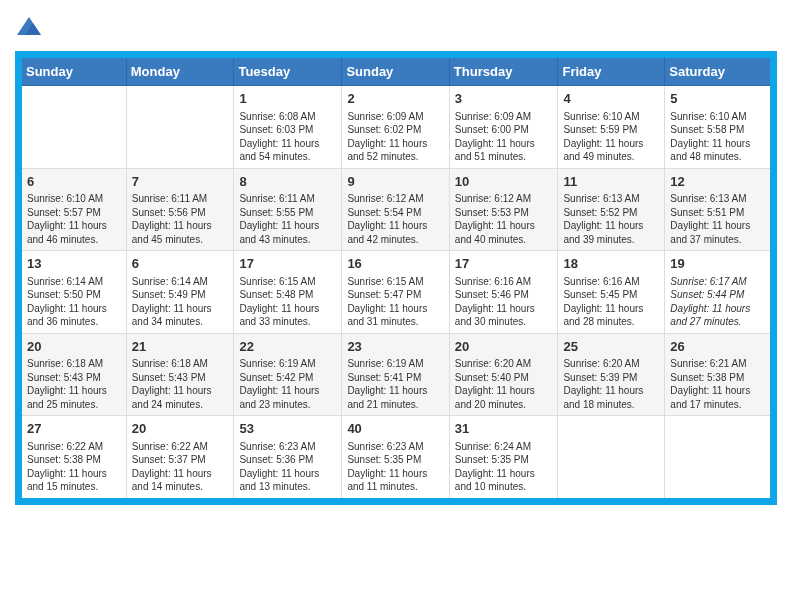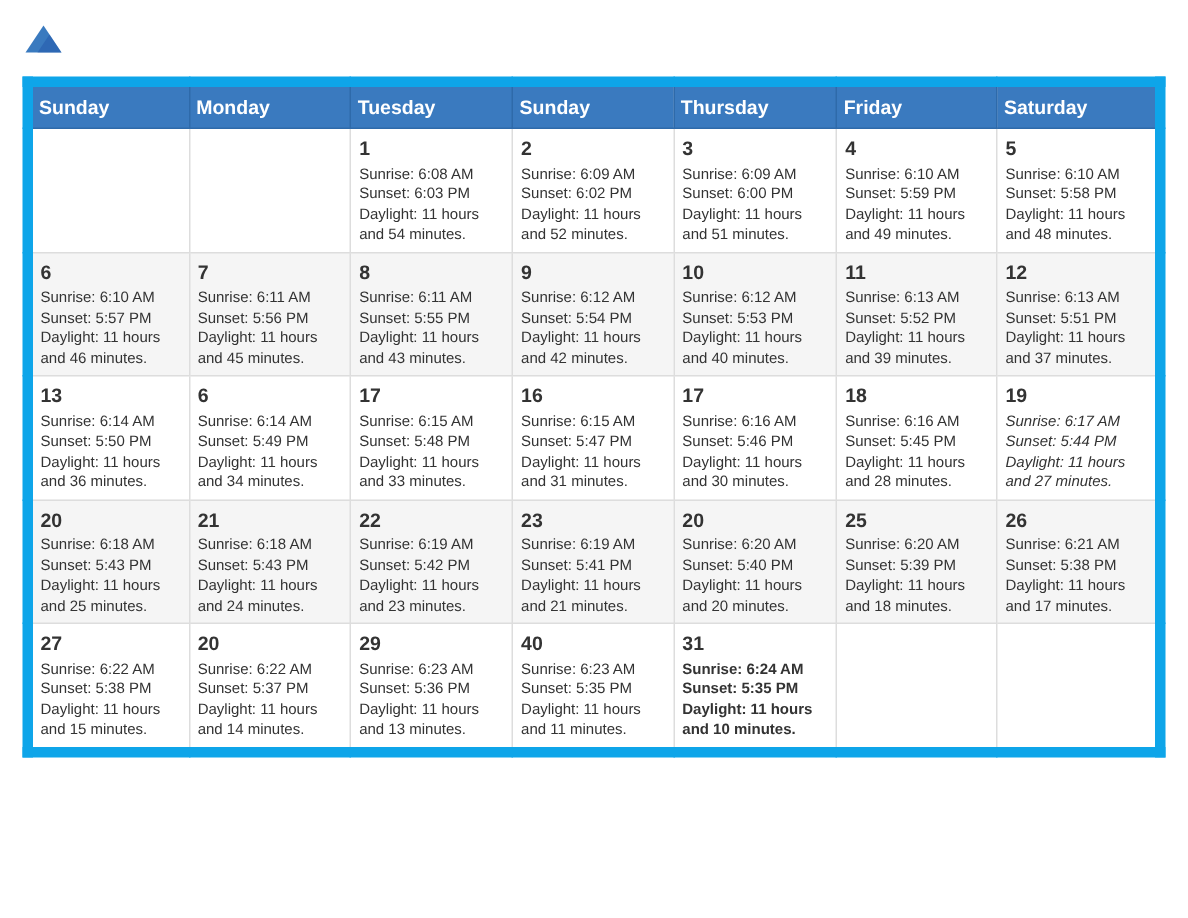--- a/index.html
+++ b/index.html
@@ -303,34 +303,34 @@
 Sunset: 5:38 PM
 Daylight: 11 hours and 15 minutes.</div>
           </td>
           <td>
             <span class="day-number">20</span>
             <div class="day-info" style="white-space: pre-line;">Sunrise: 6:22 AM
 Sunset: 5:37 PM
 Daylight: 11 hours and 14 minutes.</div>
           </td>
           <td>
-            <span class="day-number">29</span>
+            <span class="day-number">53</span>
             <div class="day-info" style="white-space: pre-line;">Sunrise: 6:23 AM
 Sunset: 5:36 PM
 Daylight: 11 hours and 13 minutes.</div>
           </td>
           <td>
             <span class="day-number">40</span>
             <div class="day-info" style="white-space: pre-line;">Sunrise: 6:23 AM
 Sunset: 5:35 PM
 Daylight: 11 hours and 11 minutes.</div>
           </td>
           <td>
             <span class="day-number">31</span>
-            <div class="day-info" style="white-space: pre-line; font-weight: bold;">Sunrise: 6:24 AM
+            <div class="day-info" style="white-space: pre-line;">Sunrise: 6:24 AM
 Sunset: 5:35 PM
 Daylight: 11 hours and 10 minutes.</div>
           </td>
           <td class="empty-cell"></td>
           <td class="empty-cell"></td>
         </tr>
       </tbody>
   </table>
 </div>
 

